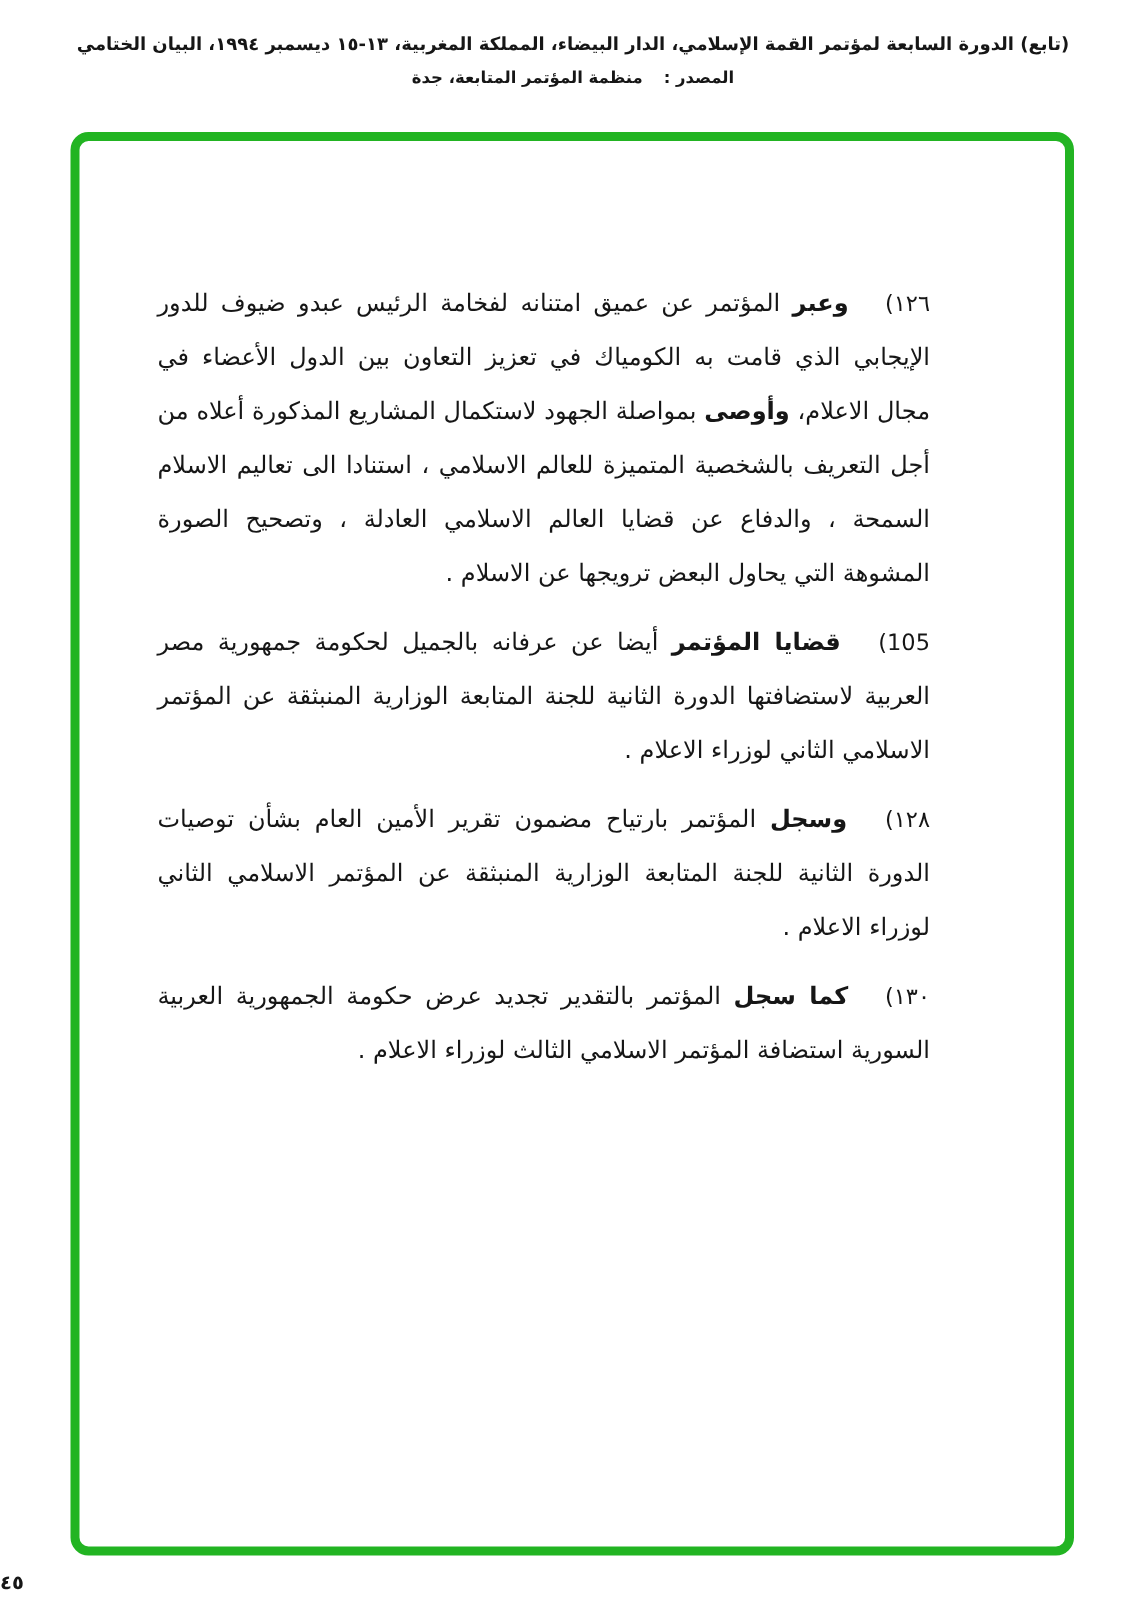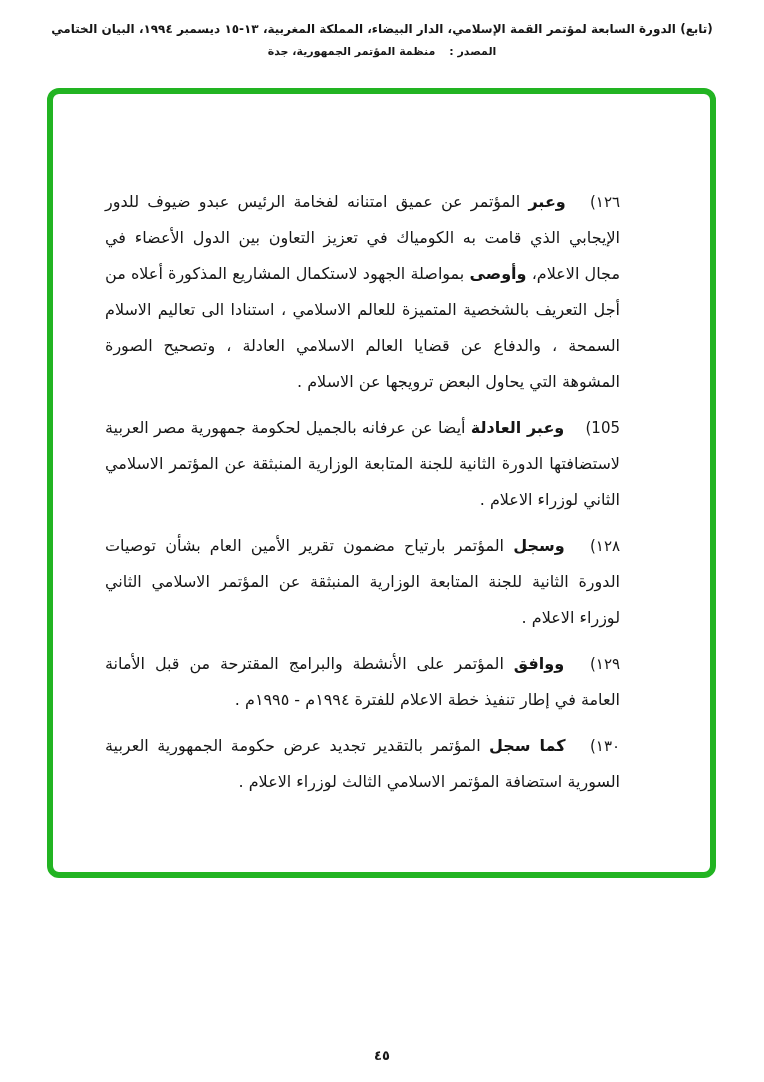--- a/index.html
+++ b/index.html
@@ -39,21 +39,21 @@
   .doc-source .src-label {
     margin-left: 14px; 
   }
 
   
   .green-box {
     position: absolute;
     left: 47px;
     top: 88px;
     width: 669px;
-    height: 790px;
+    height: 949px;
     box-sizing: border-box;
     border: 6px solid var(--border-green, #22b422);
     border-radius: 12px;
     background: #ffffff;
   }
 
   
   .paragraphs {
     direction: rtl;
     padding: 90px 90px 0 52px;
@@ -72,52 +72,49 @@
   }
   .seg { }
   .seg.bold { font-weight: bold; }
 
   
   .page-number {
     position: absolute;
     top: 1048px;
     left: 0;
     right: 0;
-    text-align: center;
+    text-align: left;
     font-size: 13px;
     font-weight: bold;
   }
 </style>
 </head>
 <body style="color: rgb(22, 22, 22); background: rgb(255, 255, 255);">
 
 <div class="doc-header">
   <div class="doc-title">(تابع) الدورة السابعة لمؤتمر القمة الإسلامي، الدار البيضاء، المملكة المغربية، ١٣-١٥ ديسمبر ١٩٩٤، البيان الختامي</div>
   <div class="doc-source">
-    <span class="src-label">المصدر :</span><span class="src-org">منظمة المؤتمر الجمهورية، جدة</span>
+    <span class="src-label">المصدر :</span><span class="src-org">منظمة المؤتمر المتابعة، جدة</span>
   </div>
 </div>
 
 <div class="green-box">
   <div class="paragraphs" id="paragraph-list">
   <p class="para">
     <span class="para-number">١٢٦)</span>
   <span class="seg bold">وعبر</span><span class="seg"> المؤتمر عن عميق امتنانه لفخامة الرئيس عبدو ضيوف للدور الإيجابي الذي قامت به الكومياك في تعزيز التعاون بين الدول الأعضاء في مجال الاعلام، </span><span class="seg bold">وأوصى</span><span class="seg"> بمواصلة الجهود لاستكمال المشاريع المذكورة أعلاه من أجل التعريف بالشخصية المتميزة للعالم الاسلامي ، استنادا الى تعاليم الاسلام السمحة ، والدفاع عن قضايا العالم الاسلامي العادلة ، وتصحيح الصورة المشوهة التي يحاول البعض ترويجها عن الاسلام .</span></p>
 
   <p class="para">
     <span class="para-number">105)</span>
-  <span class="seg bold">وعبر العادلة</span><span class="seg"> أيضا عن عرفانه بالجميل لحكومة جمهورية مصر العربية لاستضافتها الدورة الثانية للجنة المتابعة الوزارية المنبثقة عن المؤتمر الاسلامي الثاني لوزراء الاعلام .</span></p>
+  <span class="seg bold">قضايا المؤتمر</span><span class="seg"> أيضا عن عرفانه بالجميل لحكومة جمهورية مصر العربية لاستضافتها الدورة الثانية للجنة المتابعة الوزارية المنبثقة عن المؤتمر الاسلامي الثاني لوزراء الاعلام .</span></p>
 
   <p class="para">
     <span class="para-number">١٢٨)</span>
   <span class="seg bold">وسجل</span><span class="seg"> المؤتمر بارتياح مضمون تقرير الأمين العام بشأن توصيات الدورة الثانية للجنة المتابعة الوزارية المنبثقة عن المؤتمر الاسلامي الثاني لوزراء الاعلام .</span></p>
 
-  <p class="para">
-    <span class="para-number">١٢٩)</span>
-  <span class="seg bold">ووافق</span><span class="seg"> المؤتمر على الأنشطة والبرامج المقترحة من قبل الأمانة العامة في إطار تنفيذ خطة الاعلام للفترة ١٩٩٤م - ١٩٩٥م .</span></p>
 
   <p class="para">
     <span class="para-number">١٣٠)</span>
   <span class="seg bold">كما سجل</span><span class="seg"> المؤتمر بالتقدير تجديد عرض حكومة الجمهورية العربية السورية استضافة المؤتمر الاسلامي الثالث لوزراء الاعلام .</span></p>
 
 </div>
 </div>
 
 <div class="page-number">٤٥</div>
 

